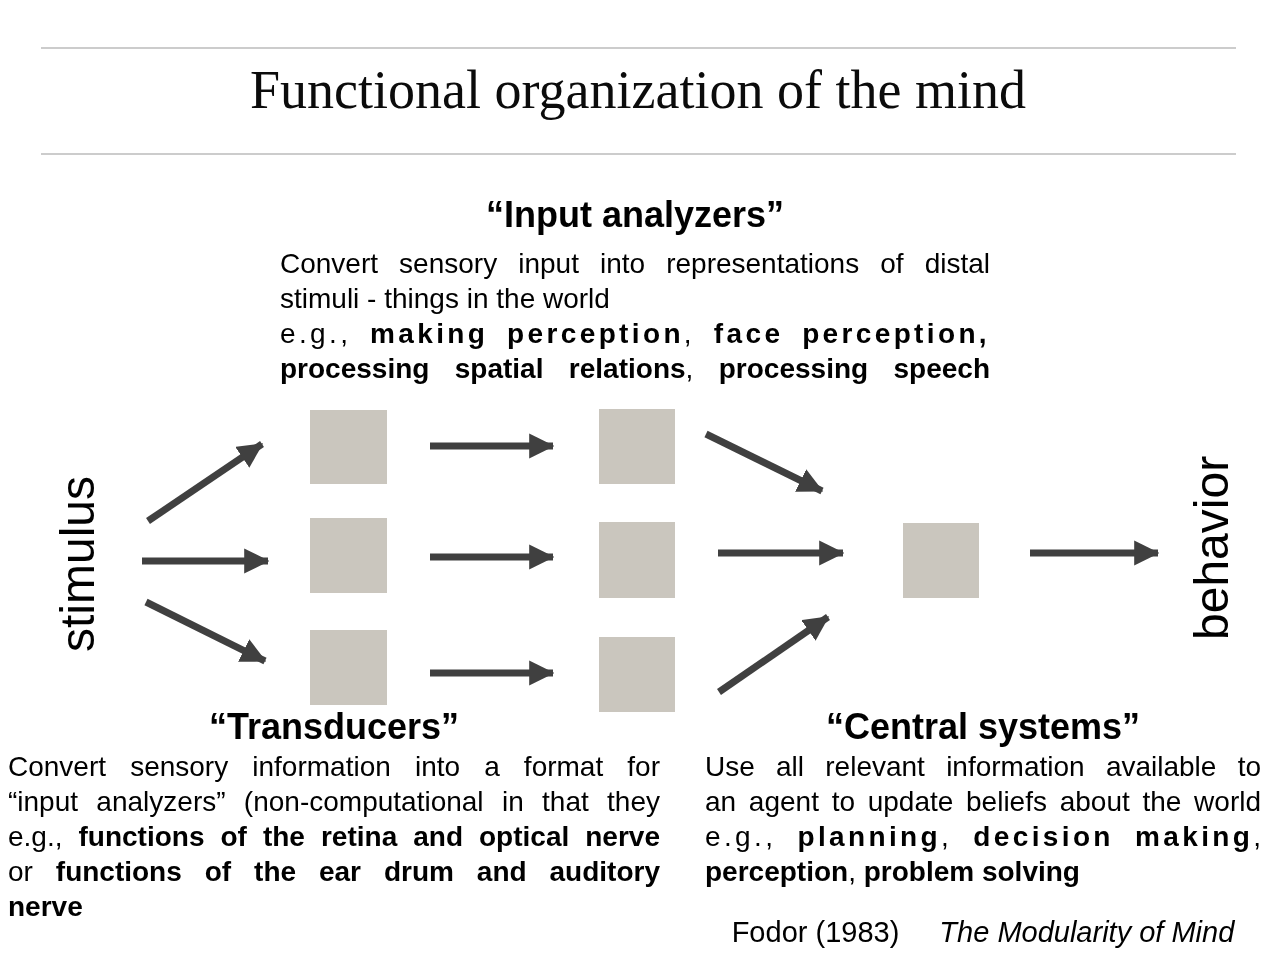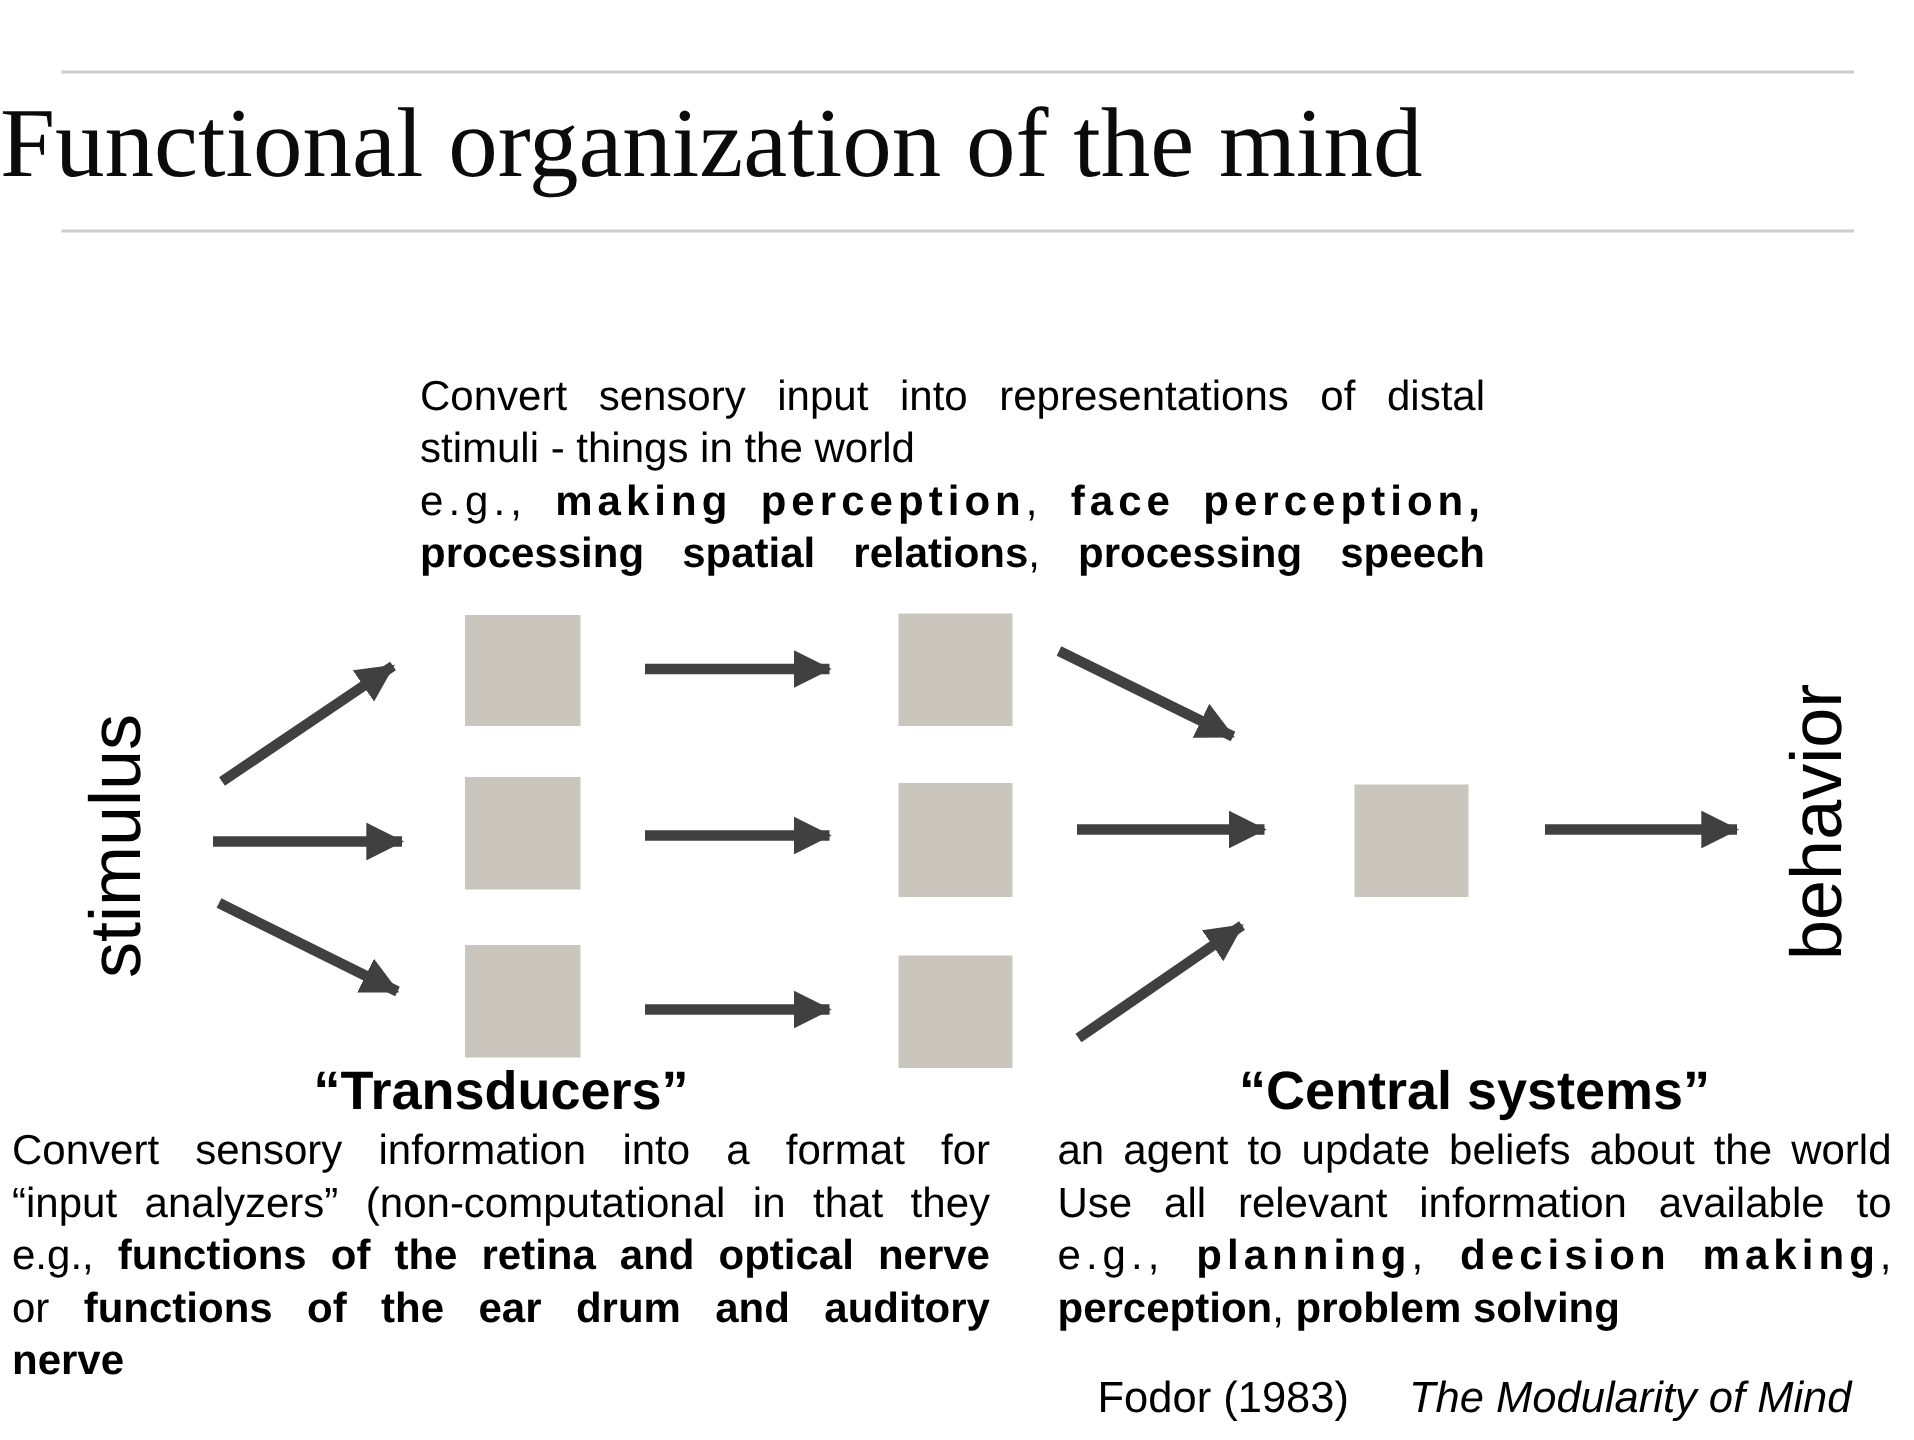--- a/index.html
+++ b/index.html
@@ -19,22 +19,23 @@
     height: 2px;
     background: var(--rule, #ccc);
   }
   #rule-top { top: 47px; }
   #rule-bottom { top: 153px; }
   #page-title {
     position: absolute;
     top: 63px;
     left: 0;
     width: 100%;
+    text-align: center;
     font-family: "Liberation Serif", "DejaVu Serif", serif;
-    font-size: 66px;
+    font-size: 54px;
     line-height: 1.0;
     color: #0b0b0b;
     white-space: nowrap;
   }
   .sec-heading {
     position: absolute;
     text-align: center;
     font-size: 36px;
     font-weight: bold;
     line-height: 1.2;
@@ -92,20 +93,21 @@
 </style>
 </head>
 <body>
 
 <div id="slide" style="--background: #ffffff; --text: #000000; --box-fill: #cac6be; --arrow: #404040; --rule: #cccccc;">
 
   <div id="rule-top" class="rule"></div>
   <div id="page-title">Functional organization of the mind</div>
   <div id="rule-bottom" class="rule"></div>
 
+  <div id="input-analyzers-heading" class="sec-heading">“Input analyzers”</div>
   <div id="input-analyzers-text" class="textblock">
       <div class="tline just"><span>Convert sensory input into representations of distal</span></div>
       <div class="tline"><span>stimuli - things in the world</span></div>
       <div class="tline just"><span class="ls">e.g., </span><span class="b ls">making perception</span><span class="ls">, </span><span class="b ls">face perception,</span></div>
       <div class="tline just"><span class="b">processing spatial relations</span><span>, </span><span class="b">processing speech</span></div>
     </div>
 
   <div id="stimulus-label" class="vlabel">stimulus</div>
   <div id="behavior-label" class="vlabel">behavior</div>
 
@@ -141,22 +143,22 @@
   <div id="transducers-text" class="textblock">
       <div class="tline just"><span>Convert sensory information into a format for</span></div>
       <div class="tline just"><span>“input analyzers” (</span><span class="u">non-computational</span><span> in that they</span></div>
       <div class="tline just"><span>e.g., </span><span class="b">functions of the retina and optical nerve</span></div>
       <div class="tline just"><span>or </span><span class="b">functions of the ear drum and auditory</span></div>
       <div class="tline"><span class="b">nerve</span></div>
     </div>
 
   <div id="central-systems-heading" class="sec-heading">“Central systems”</div>
   <div id="central-systems-text" class="textblock">
+      <div class="tline just"><span>Use all relevant information available to</span></div>
       <div class="tline just"><span>an agent to update beliefs about the world</span></div>
-      <div class="tline just"><span>Use all relevant information available to</span></div>
       <div class="tline just"><span class="ls">e.g., </span><span class="b ls">planning</span><span class="ls">, </span><span class="b ls">decision making</span><span>,</span></div>
       <div class="tline"><span class="b">perception</span><span>, </span><span class="b">problem solving</span></div>
     </div>
 
   <div id="citation">
     <span>Fodor (1983) </span><span class="i">The Modularity of Mind</span>
   </div>
 
 </div>
 

